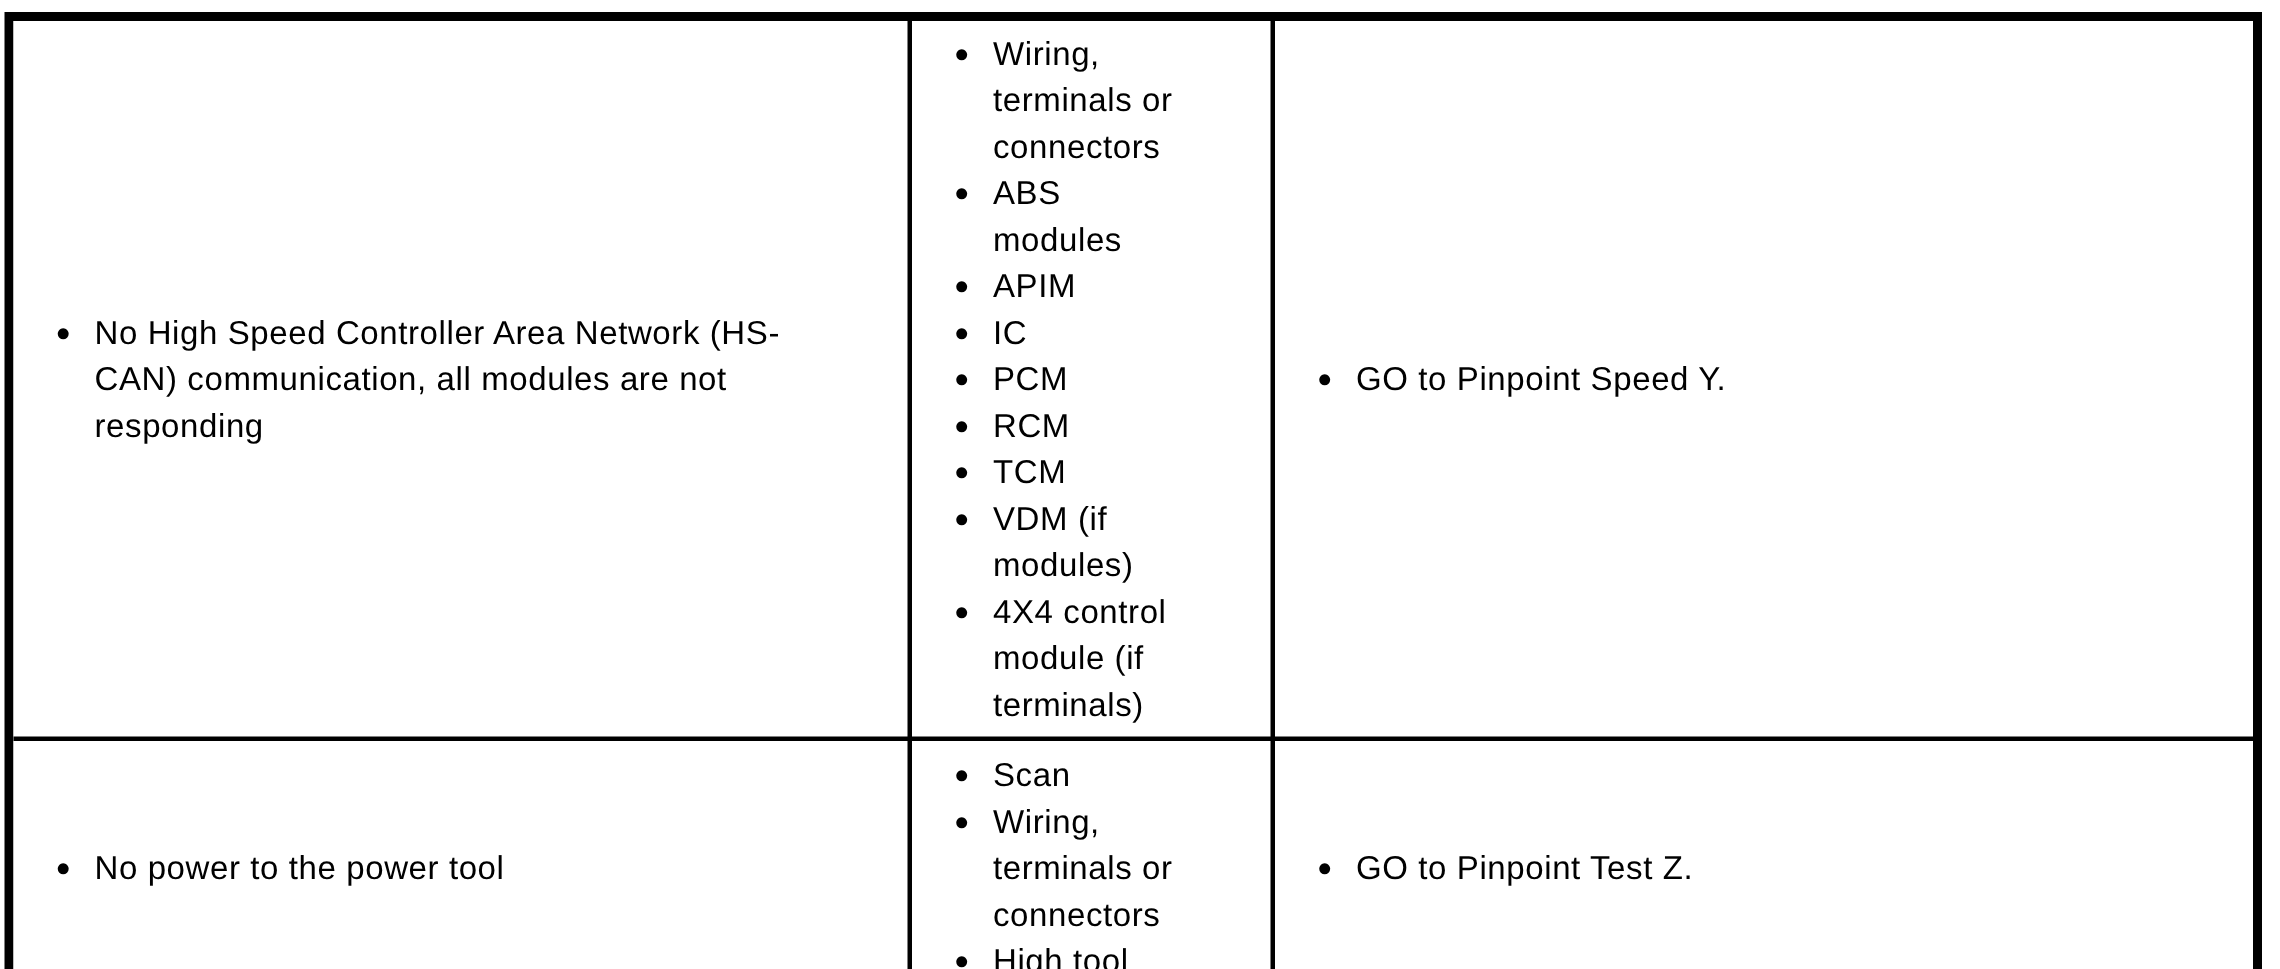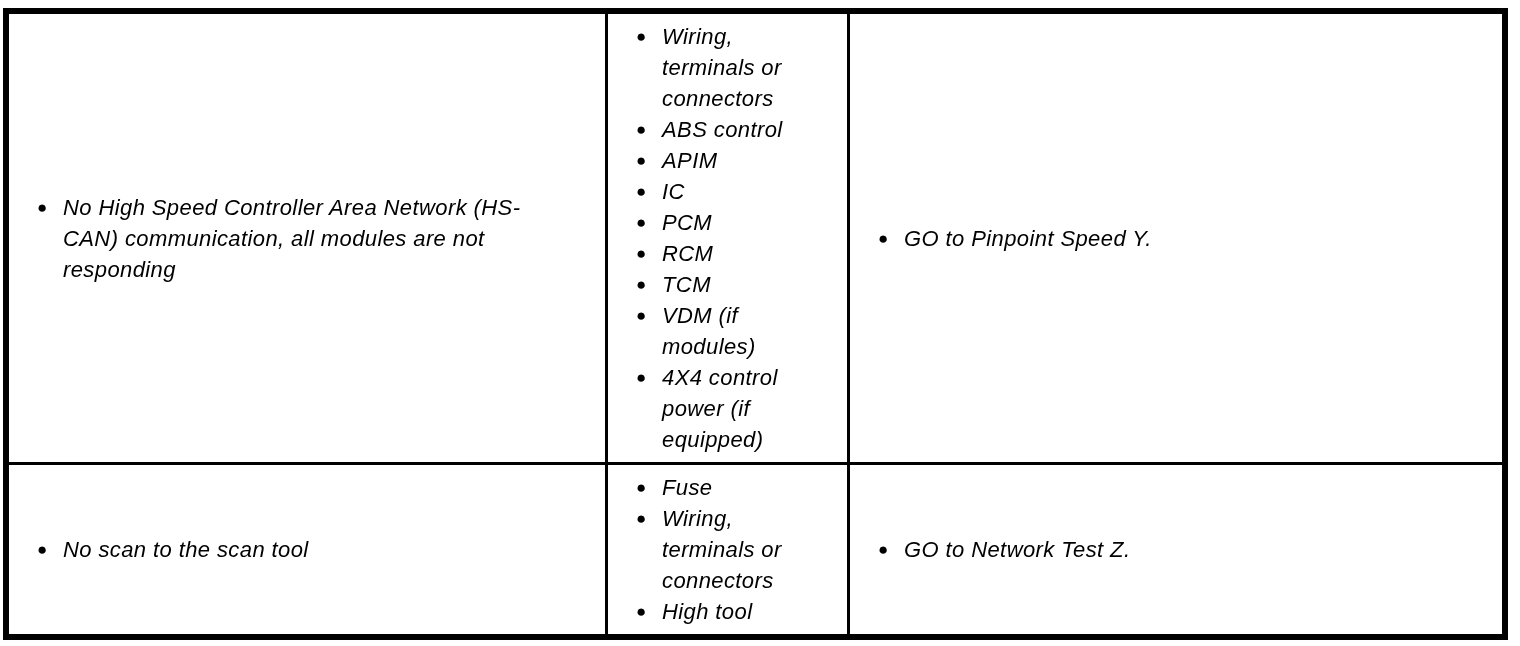--- a/index.html
+++ b/index.html
@@ -53,21 +53,20 @@
   }
   span.bullet-icon {
     flex: 0 0 26px;
     font-size: 17px;
     line-height: 31px;
     letter-spacing: 0;
   }
   span.item-text {
     flex: 1 1 auto;
     min-width: 0;
-    font-style: italic;
   }
 </style>
 </head>
 <body>
 
 <table class="symptom-chart">
   <colgroup>
     <col style="width:599px">
     <col style="width:242px">
     <col style="width:652px">
@@ -83,21 +82,21 @@
           </ul>
         </td>
         <td class="cell col-sources">
           <ul class="bullet-list">
             <li class="list-item">
               <span class="bullet-icon">●</span>
               <span class="item-text">Wiring, terminals or connectors</span>
             </li>
             <li class="list-item">
               <span class="bullet-icon">●</span>
-              <span class="item-text">ABS control</span>
+              <span class="item-text">ABS modules</span>
             </li>
             <li class="list-item">
               <span class="bullet-icon">●</span>
               <span class="item-text">APIM</span>
             </li>
             <li class="list-item">
               <span class="bullet-icon">●</span>
               <span class="item-text">IC</span>
             </li>
             <li class="list-item">
@@ -111,61 +110,61 @@
             <li class="list-item">
               <span class="bullet-icon">●</span>
               <span class="item-text">TCM</span>
             </li>
             <li class="list-item">
               <span class="bullet-icon">●</span>
               <span class="item-text">VDM (if modules)</span>
             </li>
             <li class="list-item">
               <span class="bullet-icon">●</span>
-              <span class="item-text">4X4 control power (if equipped)</span>
+              <span class="item-text">4X4 control module (if terminals)</span>
             </li>
           </ul>
         </td>
         <td class="cell col-actions">
           <ul class="bullet-list">
             <li class="list-item">
               <span class="bullet-icon">●</span>
               <span class="item-text">GO to Pinpoint Speed Y.</span>
             </li>
           </ul>
         </td>
       </tr>
       <tr class="row-1">
         <td class="cell col-symptoms">
           <ul class="bullet-list">
             <li class="list-item">
               <span class="bullet-icon">●</span>
-              <span class="item-text">No scan to the scan tool</span>
+              <span class="item-text">No power to the power tool</span>
             </li>
           </ul>
         </td>
         <td class="cell col-sources">
           <ul class="bullet-list">
             <li class="list-item">
               <span class="bullet-icon">●</span>
-              <span class="item-text">Fuse</span>
+              <span class="item-text">Scan</span>
             </li>
             <li class="list-item">
               <span class="bullet-icon">●</span>
               <span class="item-text">Wiring, terminals or connectors</span>
             </li>
             <li class="list-item">
               <span class="bullet-icon">●</span>
               <span class="item-text">High tool</span>
             </li>
           </ul>
         </td>
         <td class="cell col-actions">
           <ul class="bullet-list">
             <li class="list-item">
               <span class="bullet-icon">●</span>
-              <span class="item-text">GO to Network Test Z.</span>
+              <span class="item-text">GO to Pinpoint Test Z.</span>
             </li>
           </ul>
         </td>
       </tr>
     </tbody>
 </table>
 
 </body></html>

